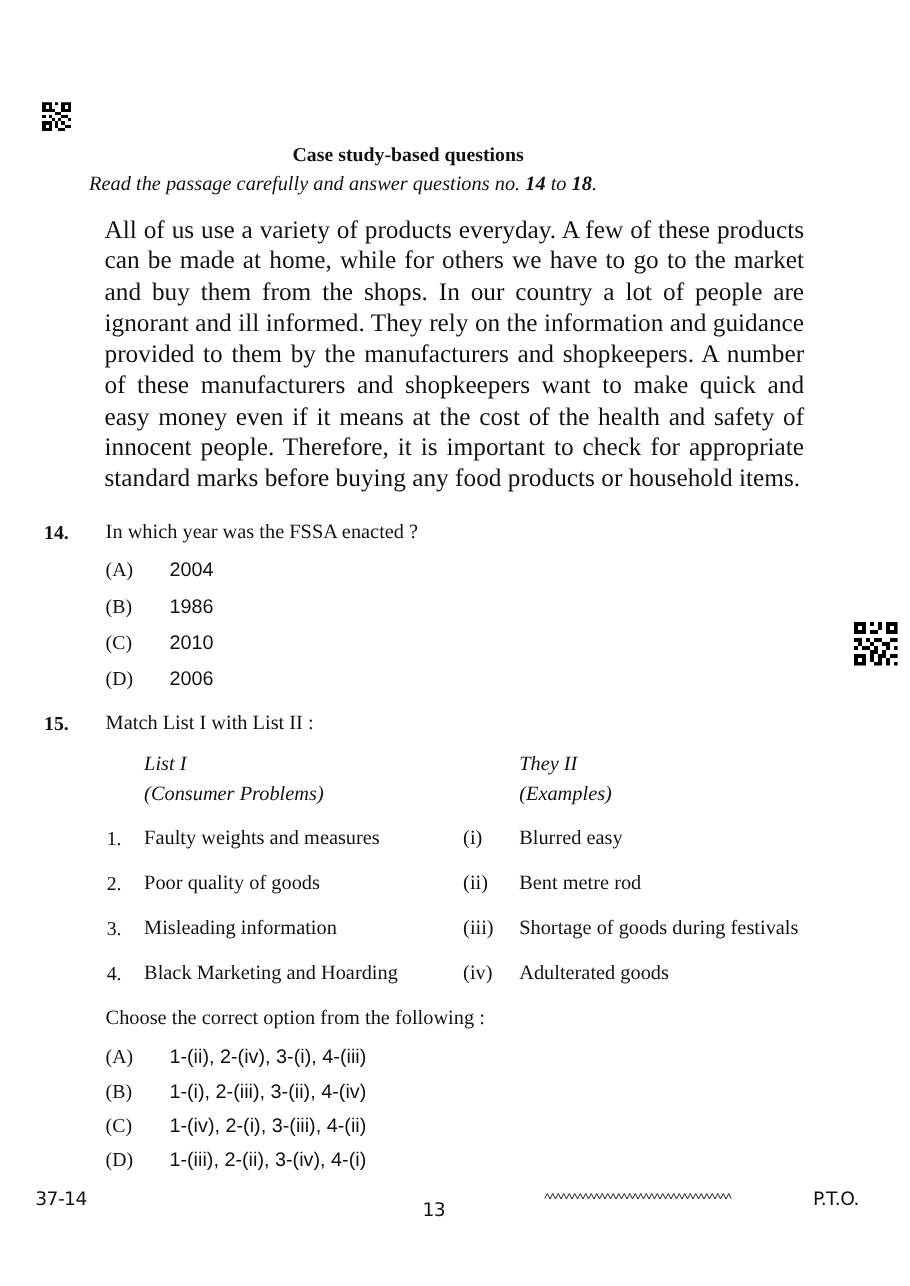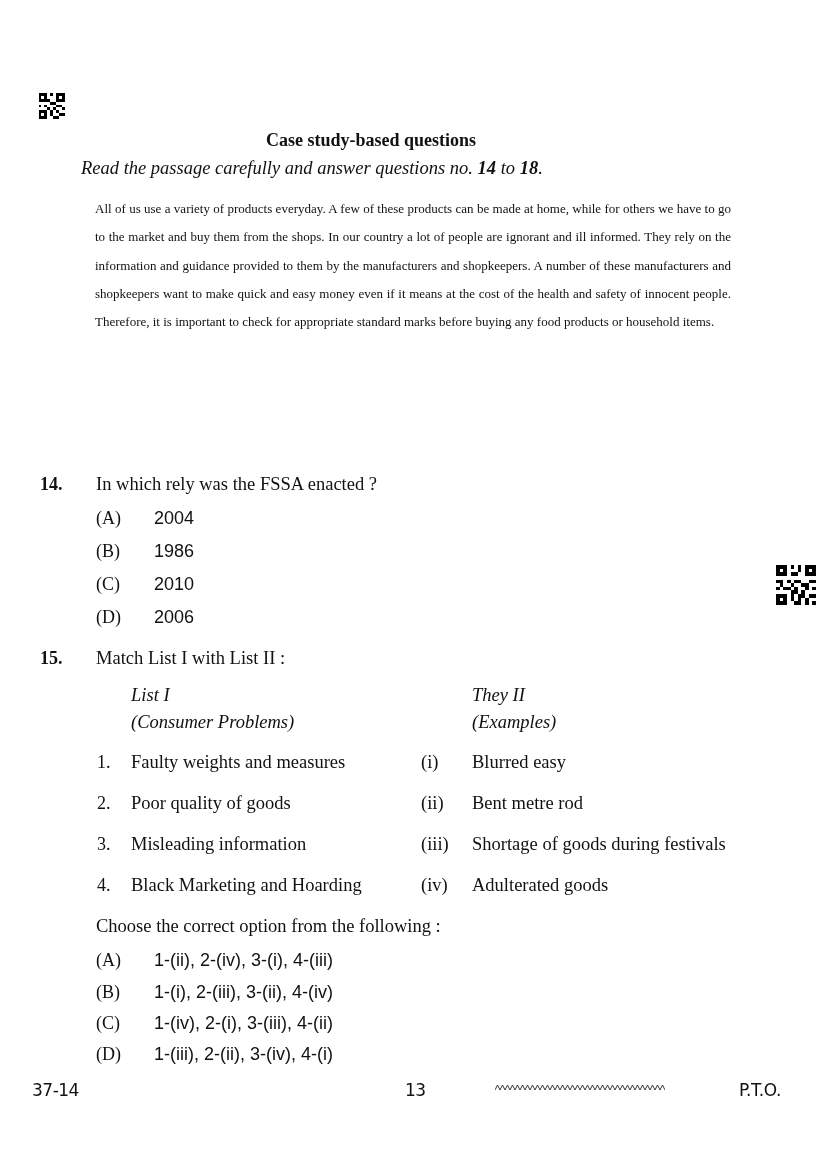--- a/index.html
+++ b/index.html
@@ -39,21 +39,21 @@
       font-family: "Liberation Serif", "DejaVu Serif", serif;
       font-style: italic;
       font-size: 18.5px;
     }
     .instruction b { font-style: italic; margin-top: 33px; }
 
     .passage {
       left: 95px; top: 195px;
       width: 636px;
       font-family: "Liberation Serif", "DejaVu Serif", serif;
-      font-size: 13px;
+      font-size: 23px;
       line-height: 28.3px;
       text-align: justify;
       text-align-last: left;
     }
 
     .q-num {
       position: absolute;
       left: 40px;
       font-family: "Liberation Serif", "DejaVu Serif", serif;
       font-weight: bold;
@@ -110,21 +110,21 @@
     }
 
     .footer {
       position: absolute;
       top: 1080px;
       font-family: "DejaVu Sans", "Liberation Sans", sans-serif;
       font-size: 17px;
       letter-spacing: -0.5px;
     }
     .footer-code { left: 32px; }
-    .footer-page { left: 405px; }
+    .footer-page { left: 384px; margin-top: 10px; }
     .footer-pto { left: 739px; }
     .footer-squiggle {
       position: absolute;
       left: 495px;
       top: 1083px;
       width: 170px;
       height: 10px;
     }
   </style>
 </head>
@@ -138,21 +138,21 @@
 </svg>
 
 <div class="abs section-title">Case study-based questions</div>
 
 <div class="abs instruction"><span>Read the passage carefully and answer questions no. </span><b>14</b><span> to </span><b>18</b><span>.</span></div>
 
 <div class="abs passage">All of us use a variety of products everyday. A few of these products can be made at home, while for others we have to go to the market and buy them from the shops. In our country a lot of people are ignorant and ill informed. They rely on the information and guidance provided to them by the manufacturers and shopkeepers. A number of these manufacturers and shopkeepers want to make quick and easy money even if it means at the cost of the health and safety of innocent people. Therefore, it is important to check for appropriate standard marks before buying any food products or household items.</div>
 
 <div>
   <span class="q-num" style="top:474px">14.</span>
-  <span class="q-text" style="top:474px">In which rely was the FSSA enacted ?</span>
+  <span class="q-text" style="top:474px">In which year was the FSSA enacted ?</span>
 
   <span class="opt-letter" style="top:508px">(A)</span>
   <span class="opt-val" style="top:508px">2004</span>
 
   <span class="opt-letter" style="top:541px">(B)</span>
   <span class="opt-val" style="top:541px">1986</span>
 
   <span class="opt-letter" style="top:574px">(C)</span>
   <span class="opt-val" style="top:574px">2010</span>
 

